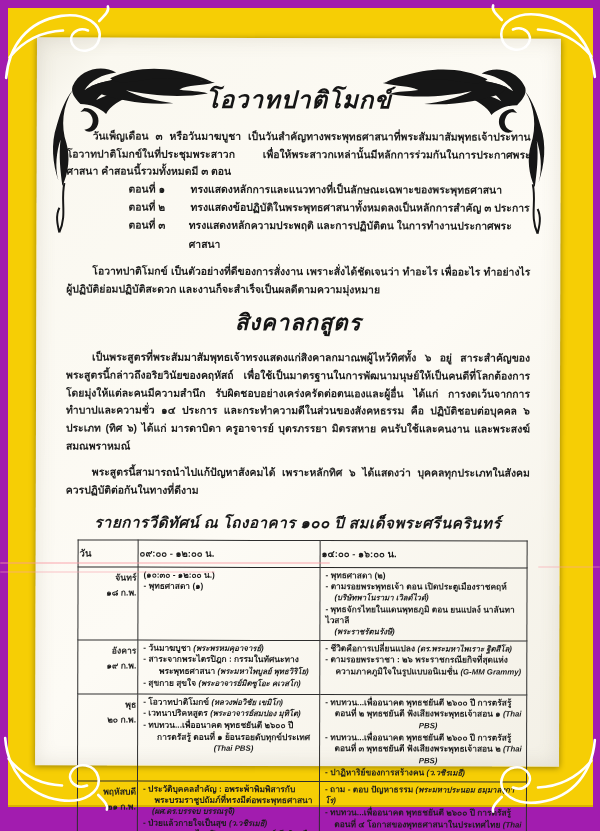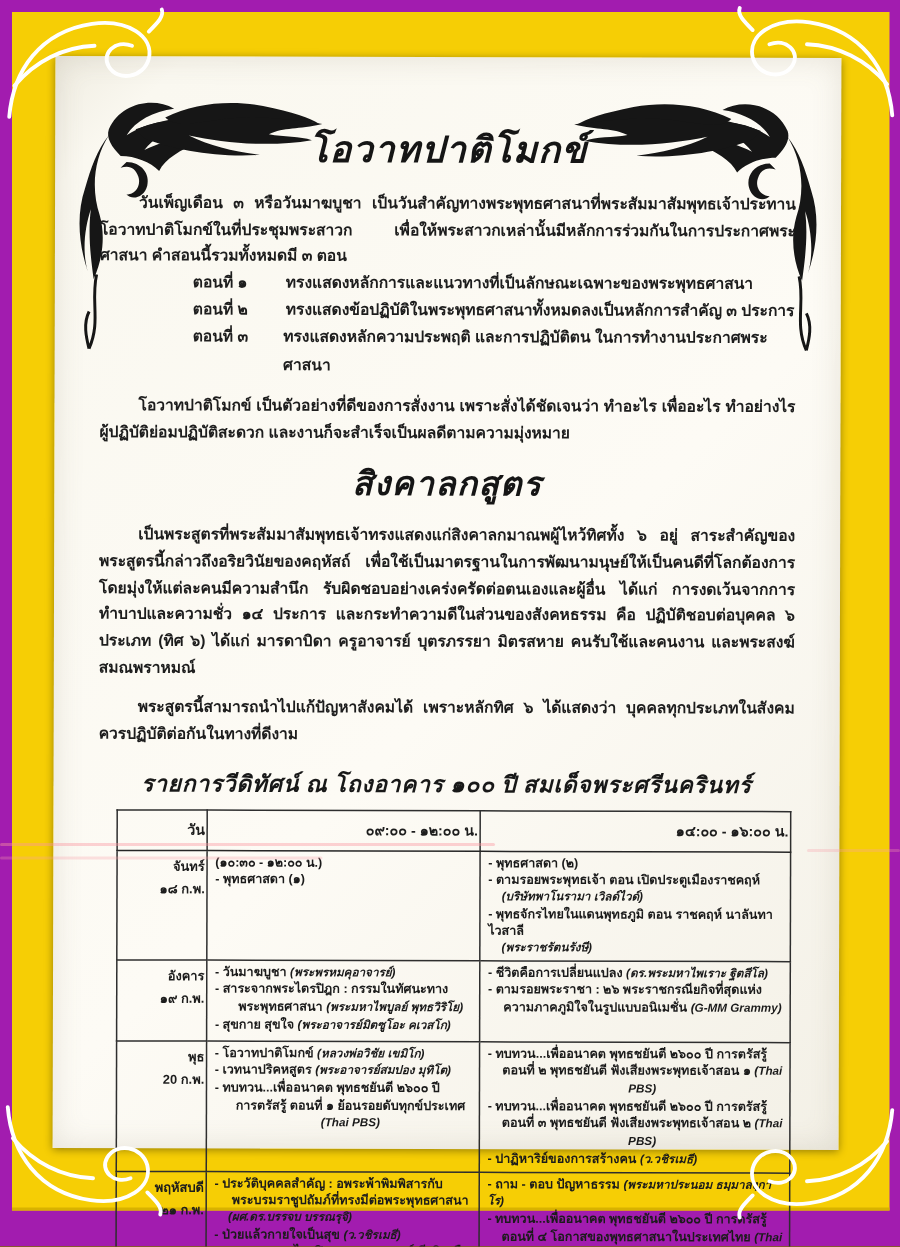--- a/index.html
+++ b/index.html
@@ -31,21 +31,21 @@
       font:italic 700 22px "Liberation Serif","DejaVu Serif",serif;letter-spacing:1px;color:#151515;}
   p.body{margin:9px 0 0;font-size:10.4px;font-weight:600;line-height:1.7;
       text-align:justify;text-indent:26px;}
   .ton-row{display:flex;margin:0 0 0 62px;font-size:10.4px;font-weight:600;line-height:1.75;}
   .ton-label{width:46px;margin-right:16px;white-space:nowrap;}
   .sched-title{margin:11px 0 5px;text-align:center;
       font:italic 700 15px "Liberation Serif","DejaVu Serif",serif;letter-spacing:.6px;color:#181818;}
   table.sched{border-collapse:collapse;table-layout:fixed;width:449px;margin-left:12px;
       border:1.5px solid #262626;background:transparent;}
   table.sched th,table.sched td{border:1px solid #2e2e2e;}
-  table.sched thead th{height:24px;font-size:9.5px;font-weight:700;text-align:right;
+  table.sched thead th{height:24px;font-size:9.5px;font-weight:700;text-align:left;
       vertical-align:middle;border-bottom:1.5px solid #262626;}
   td.day{text-align:right;vertical-align:top;font-size:8.6px;font-weight:600;
       padding-top:3px;line-height:1.8;}
   td.prog{vertical-align:top;font-size:8.4px;font-weight:600;line-height:1.38;
       padding:2px 2px 2px 5px;color:#1b1b1b;}
   td.prog .ln.cont{padding-left:7px;text-align:center;}
   td.prog .ln.credit{padding-left:9px;font-style:italic;font-size:7.8px;}
   td.prog .ln.note{}
   td.prog i{font-size:7.8px;}
   tbody tr.r0{height:53px;} tbody tr.r1{height:54px;} tbody tr.r2{height:64px;}
@@ -165,21 +165,21 @@
                 <div>๑๘ ก.พ.</div>
               </td>
               <td class="prog">
                 <div class="ln note">(๑๐:๓๐ - ๑๒:๐๐ น.)</div>
                 <div class="ln item">- พุทธศาสดา (๑)</div>
               </td>
               <td class="prog">
                 <div class="ln item">- พุทธศาสดา (๒)</div>
                 <div class="ln item">- ตามรอยพระพุทธเจ้า ตอน เปิดประตูเมืองราชคฤห์</div>
                 <div class="ln credit">(บริษัทพาโนรามา เวิลด์ไวด์)</div>
-                <div class="ln item">- พุทธจักรไทยในแดนพุทธภูมิ ตอน ราชคฤห์ นาลันทา ไวสาลี</div>
+                <div class="ln item">- พุทธจักรไทยในแดนพุทธภูมิ ตอน ยนแปลง์ นาลันทา ไวสาลี</div>
                 <div class="ln credit">(พระราชรัตนรังษี)</div>
               </td>
             </tr>
             <tr class="r1">
               <td class="day">
                 <div>อังคาร</div>
                 <div>๑๙ ก.พ.</div>
               </td>
               <td class="prog">
                 <div class="ln item">- วันมาฆบูชา <i>(พระพรหมคุอาจารย์)</i></div>
@@ -189,21 +189,21 @@
               </td>
               <td class="prog">
                 <div class="ln item">- ชีวิตคือการเปลี่ยนแปลง <i>(ดร.พระมหาไพเราะ ฐิตสีโล)</i></div>
                 <div class="ln item">- ตามรอยพระราชา : ๒๖ พระราชกรณียกิจที่สุดแห่ง</div>
                 <div class="ln cont">ความภาคภูมิใจในรูปแบบอนิเมชั่น <i>(G-MM Grammy)</i></div>
               </td>
             </tr>
             <tr class="r2">
               <td class="day">
                 <div>พุธ</div>
-                <div>20 ก.พ.</div>
+                <div>๒๐ ก.พ.</div>
               </td>
               <td class="prog">
                 <div class="ln item">- โอวาทปาติโมกข์ <i>(หลวงพ่อวิชัย เขมิโก)</i></div>
                 <div class="ln item">- เวทนาปริคหสูตร <i>(พระอาจารย์สมปอง มุทิโต)</i></div>
                 <div class="ln item">- ทบทวน...เพื่ออนาคต พุทธชยันตี ๒๖๐๐ ปี</div>
                 <div class="ln cont">การตรัสรู้ ตอนที่ ๑ ย้อนรอยดับทุกข์ประเทศ <i>(Thai PBS)</i></div>
               </td>
               <td class="prog">
                 <div class="ln item">- ทบทวน...เพื่ออนาคต พุทธชยันตี ๒๖๐๐ ปี การตรัสรู้</div>
                 <div class="ln cont">ตอนที่ ๒ พุทธชยันตี ฟังเสียงพระพุทธเจ้าสอน ๑ <i>(Thai PBS)</i></div>

